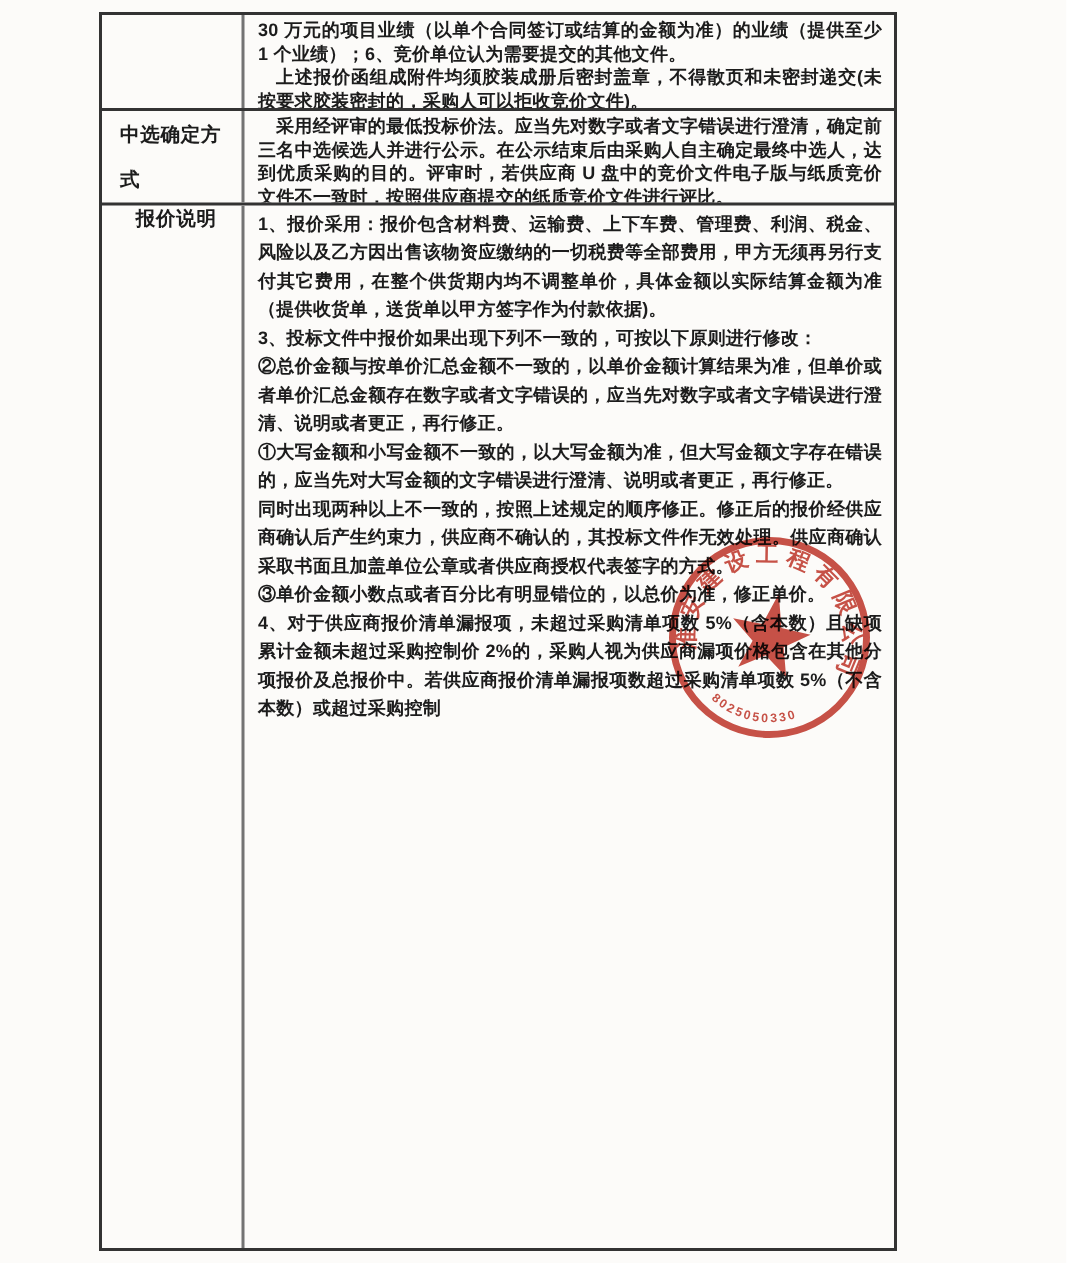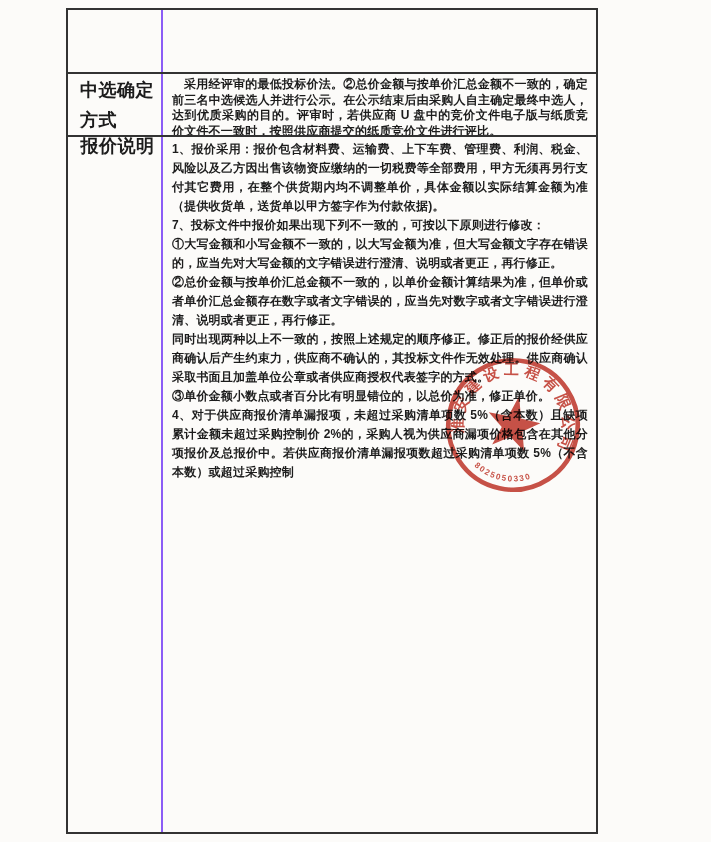--- a/index.html
+++ b/index.html
@@ -14,22 +14,22 @@
     border:2px solid #333; box-sizing:border-box;
     display:flex; flex-direction:column;
     background:transparent;
   }
   .t-row { display:flex; box-sizing:border-box; }
   .t-row.bordered { border-bottom:2px solid #333; }
   .t-row.row-1 { height:64px; }
   .t-row.row-2 { height:63px; }
   .t-row.row-3 { flex:1; overflow:hidden; }
   .head-cell {
-    width:95px; box-sizing:border-box; border-right:2px solid #8b5cf6;
-    font-size:18px; font-weight:bold; letter-spacing:0.5px;
+    width:95px; box-sizing:border-box; border-right:2px solid #737373;
+    font-size:13px; font-weight:bold; letter-spacing:0.5px;
     padding:0 6px 0 12px; flex-shrink:0;
   }
   .row-2 .head-cell { display:flex; align-items:center; line-height:30px; }
   .row-3 .head-cell { text-align:center; line-height:18px; }
   .body-cell {
     flex:1; box-sizing:border-box; overflow:hidden;
     padding:3px 8px 0 9px;
     font-size:12px; font-weight:600; letter-spacing:0.2px;
     text-align:justify; line-height:15.7px;
   }
@@ -44,36 +44,40 @@
 </style>
 </head>
 <body>
 
 <div class="page">
 
   <div class="doc-table">
 
     <div class="t-row row-1 bordered">
       <div class="head-cell"></div>
+      <div class="body-cell">
+        <p>30 万元的项目业绩（以单个合同签订或结算的金额为准）的业绩（提供至少 1 个业绩）；6、竞价单位认为需要提交的其他文件。</p>
+        <p class="indent">上述报价函组成附件均须胶装成册后密封盖章，不得散页和未密封递交(未按要求胶装密封的，采购人可以拒收竞价文件)。</p>
+      </div>
     </div>
 
     <div class="t-row row-2 bordered">
       <div class="head-cell">中选确定方式</div>
       <div class="body-cell">
-        <p class="indent">采用经评审的最低投标价法。②总价金额与按单价汇总金额不一致的，确定前三名中选候选人并进行公示。在公示结束后由采购人自主确定最终中选人，达到优质采购的目的。评审时，若供应商 U 盘中的竞价文件电子版与纸质竞价文件不一致时，按照供应商提交的纸质竞价文件进行评比。</p>
+        <p class="indent">采用经评审的最低投标价法。应当先对数字或者文字错误进行澄清，确定前三名中选候选人并进行公示。在公示结束后由采购人自主确定最终中选人，达到优质采购的目的。评审时，若供应商 U 盘中的竞价文件电子版与纸质竞价文件不一致时，按照供应商提交的纸质竞价文件进行评比。</p>
       </div>
     </div>
 
     <div class="t-row row-3">
       <div class="head-cell">报价说明</div>
       <div class="body-cell">
         <p>1、报价采用：报价包含材料费、运输费、上下车费、管理费、利润、税金、风险以及乙方因出售该物资应缴纳的一切税费等全部费用，甲方无须再另行支付其它费用，在整个供货期内均不调整单价，具体金额以实际结算金额为准（提供收货单，送货单以甲方签字作为付款依据)。</p>
-        <p>7、投标文件中报价如果出现下列不一致的，可按以下原则进行修改：</p>
+        <p>3、投标文件中报价如果出现下列不一致的，可按以下原则进行修改：</p>
+        <p>②总价金额与按单价汇总金额不一致的，以单价金额计算结果为准，但单价或者单价汇总金额存在数字或者文字错误的，应当先对数字或者文字错误进行澄清、说明或者更正，再行修正。</p>
         <p>①大写金额和小写金额不一致的，以大写金额为准，但大写金额文字存在错误的，应当先对大写金额的文字错误进行澄清、说明或者更正，再行修正。</p>
-        <p>②总价金额与按单价汇总金额不一致的，以单价金额计算结果为准，但单价或者单价汇总金额存在数字或者文字错误的，应当先对数字或者文字错误进行澄清、说明或者更正，再行修正。</p>
         <p>同时出现两种以上不一致的，按照上述规定的顺序修正。修正后的报价经供应商确认后产生约束力，供应商不确认的，其投标文件作无效处理。供应商确认采取书面且加盖单位公章或者供应商授权代表签字的方式。</p>
         <p>③单价金额小数点或者百分比有明显错位的，以总价为准，修正单价。</p>
         <p>4、对于供应商报价清单漏报项，未超过采购清单项数 5%（含本数）且缺项累计金额未超过采购控制价 2%的，采购人视为供应商漏项价格包含在其他分项报价及总报价中。若供应商报价清单漏报项数超过采购清单项数 5%（不含本数）或超过采购控制</p>
       </div>
     </div>
 
   </div>
 
   <svg class="seal" viewBox="0 0 150 150" aria-hidden="true">
     <g fill="#c23a2e">

